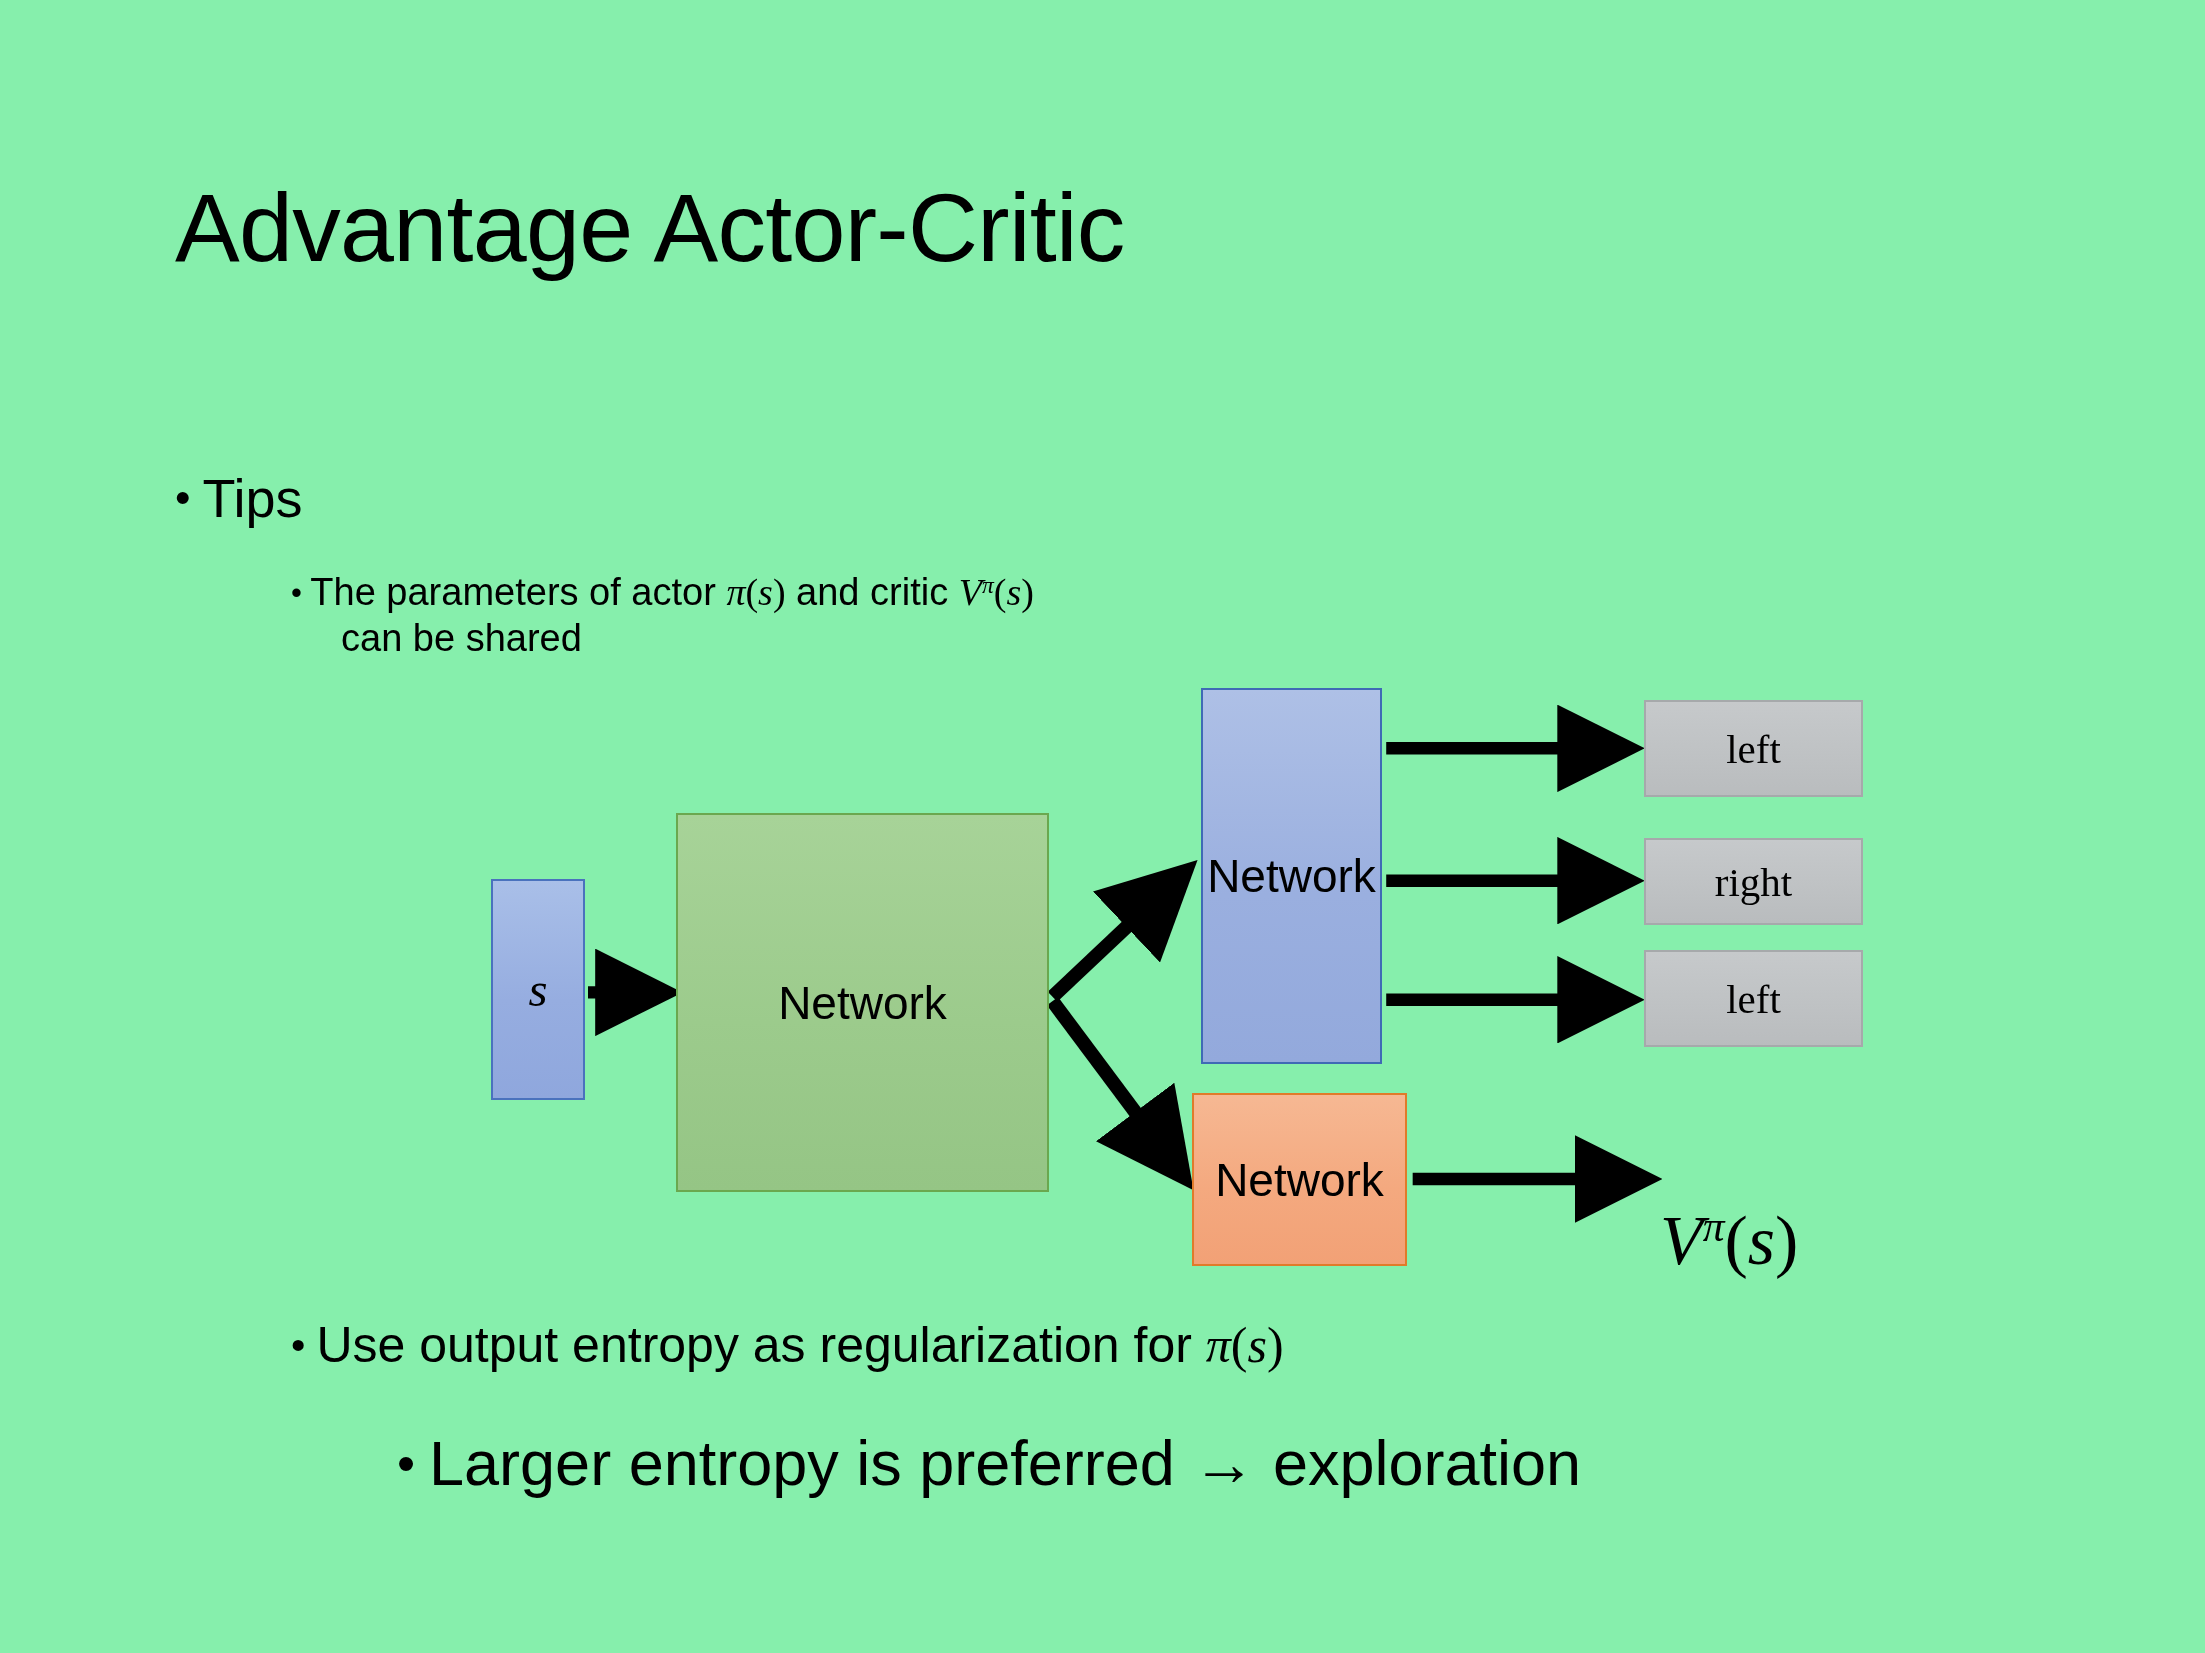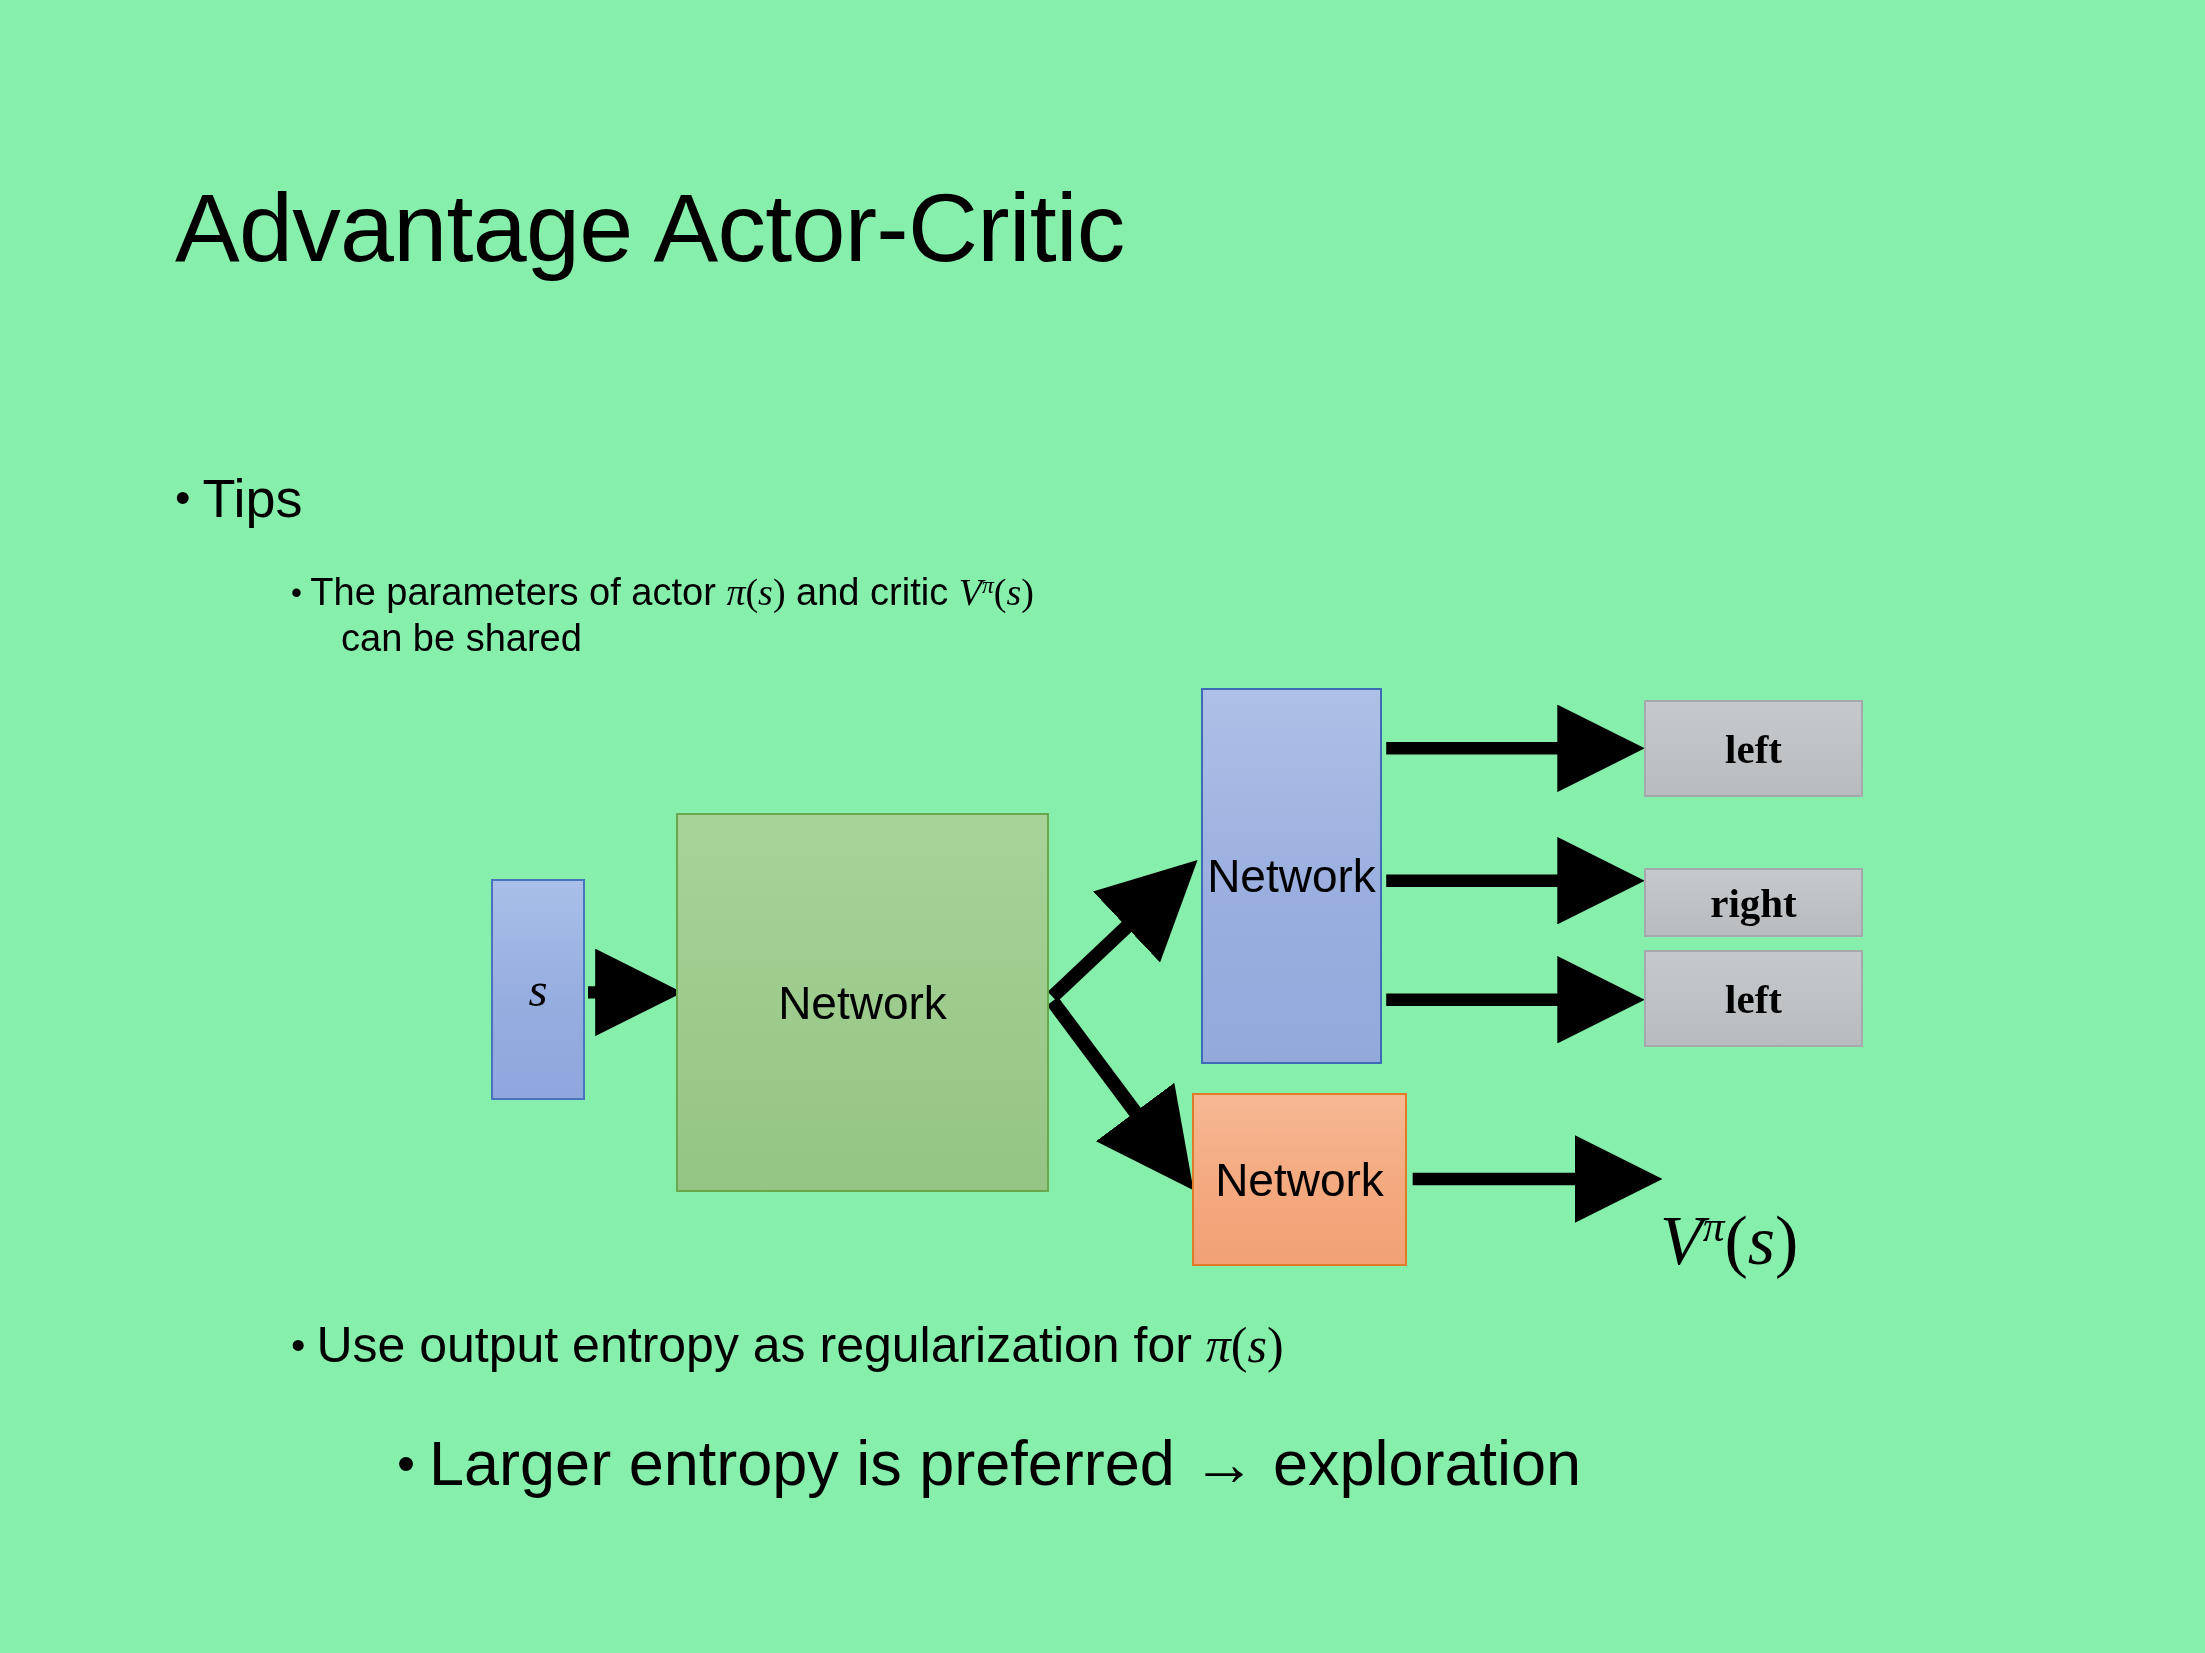--- a/index.html
+++ b/index.html
@@ -151,24 +151,24 @@
 
   .box-action {
     width: 219px;
     height: 97px;
     background: linear-gradient(180deg, #c6c9cb 0%, #bfc2c4 55%, #b9bcbe 100%);
     border: 2.2px solid #a6a9ab;
   }
   .box-action .box-label {
     font-family: "Liberation Serif", "DejaVu Serif", serif;
     font-size: 41px;
-    font-weight: 700;
+    font-weight: 400;
   }
   #box-left  { left: 1644px; top: 700px; }
-  #box-right { left: 1644px; top: 868px; height: 69px; }
+  #box-right { left: 1644px; top: 838px; height: 87px; }
   #box-fire  { left: 1644px; top: 950px; }
 
   #vpi-label {
     position: absolute;
     left: 1660px;
     top: 1200px;
     font-size: 70px;
     white-space: nowrap;
   }
 

